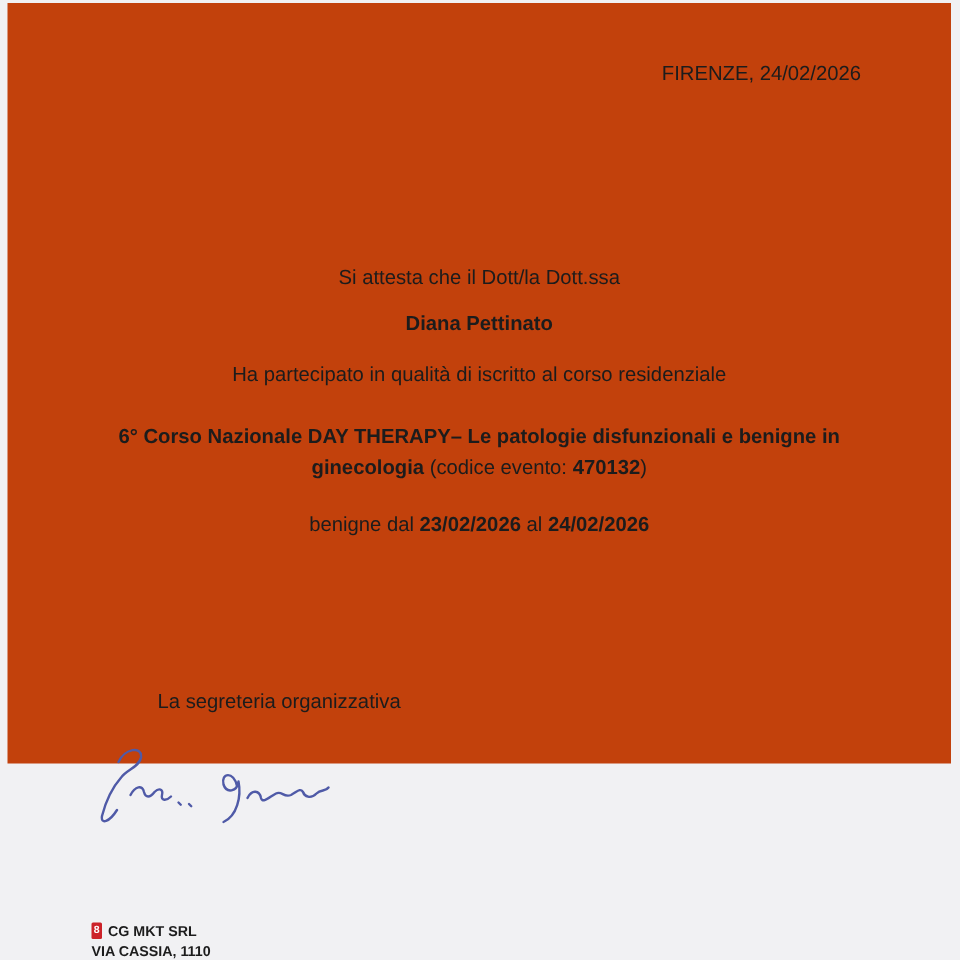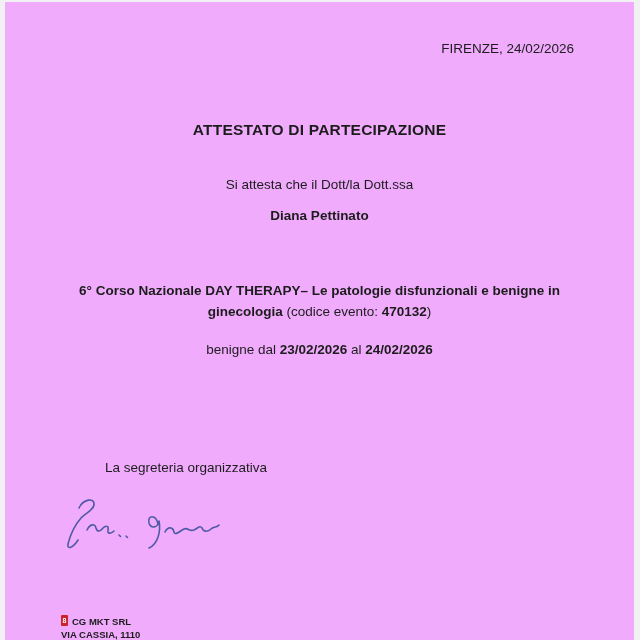--- a/index.html
+++ b/index.html
@@ -9,22 +9,22 @@
     height: 640px;
     overflow: hidden;
     background: #f1f1f3;
     font-family: "Liberation Sans", sans-serif;
   }
   .page {
     position: absolute;
     left: 5px;
     top: 2px;
     width: 629px;
-    height: 638px;
-    background: #f0abfc;
+    height: 507px;
+    background: #c2410c;
   }
   .abs { position: absolute; }
   .center-line {
     left: 0;
     width: 100%;
     text-align: center;
     color: #1c1c1c;
     font-size: 13.5px;
     line-height: 17px;
     white-space: nowrap;
@@ -95,26 +95,26 @@
     border-radius: 1px;
   }
 </style>
 </head>
 <body>
 
 <div class="page">
 
   <div class="abs date-line" style="color: rgb(28, 28, 28);">FIRENZE, 24/02/2026</div>
 
-  <div class="abs center-line doc-title" style="color: rgb(28, 28, 28);">ATTESTATO DI PARTECIPAZIONE</div>
 
   <div class="abs center-line participant" style="color: rgb(28, 28, 28);">Diana Pettinato</div>
 
   <div class="abs center-line attest-line" style="color: rgb(28, 28, 28);">Si attesta che il Dott/la Dott.ssa</div>
 
+  <div class="abs center-line particip-line" style="color: rgb(28, 28, 28);">Ha partecipato in qualità di iscritto al corso residenziale</div>
 
   <div class="abs course-block" style="color: rgb(28, 28, 28);">
     <div>
       <span class="bold">6° Corso Nazionale DAY THERAPY– Le patologie disfunzionali e benigne in</span>
     </div>
     <div>
       <span class="bold">ginecologia</span><span> (codice evento: </span><span class="bold">470132</span><span>)</span>
     </div>
   </div>
 

